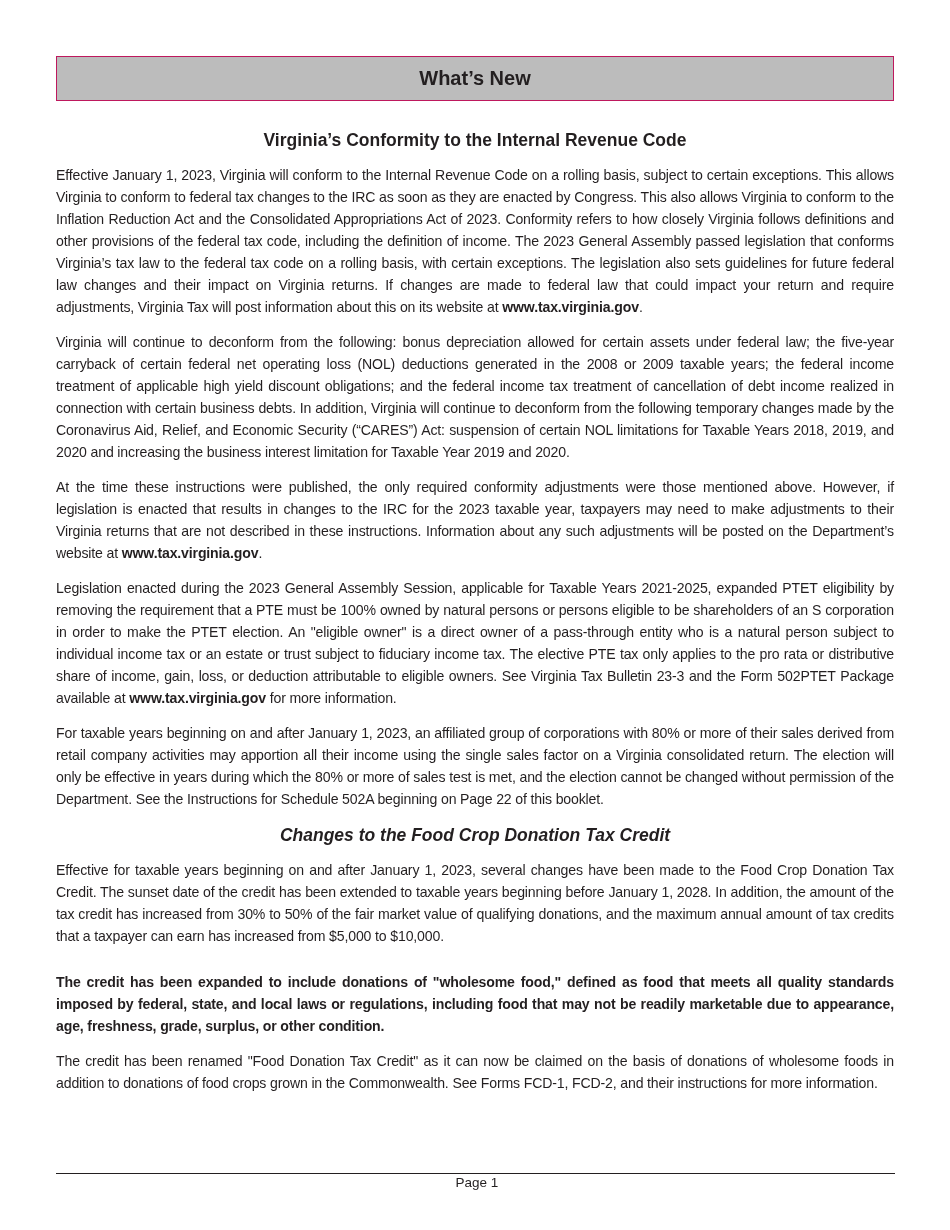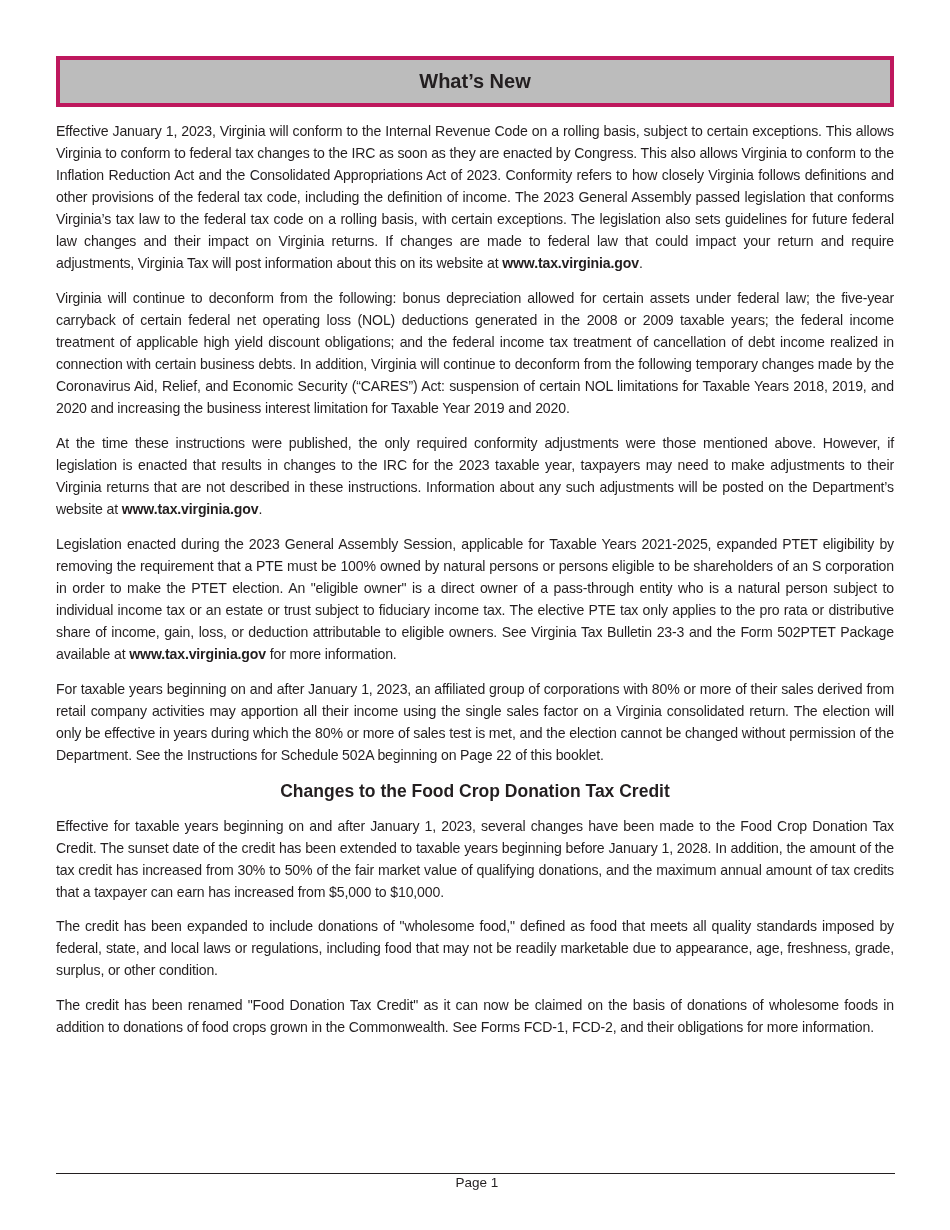--- a/index.html
+++ b/index.html
@@ -1,19 +1,19 @@
 <!DOCTYPE html>
 <html><head>
   <meta charset="utf-8">
   <style>
     html, body { margin: 0; padding: 0; background: #ffffff; }
     body { width: 950px; height: 1230px; position: relative; overflow: hidden; color: #231f20; }
     .page { position: absolute; left: 56px; top: 56px; width: 838px; }
     .banner {
-      background: #bcbcbc; border: 4px solid #be185d; height: 43px;
+      background: #bcbcbc; border: 1px solid #be185d; height: 43px;
       display: flex; align-items: center; justify-content: center;
       font-family: "Liberation Sans", sans-serif; font-weight: bold; font-size: 20px;
     }
     h2 {
       margin: 0; text-align: center;
       font-family: "Liberation Sans", sans-serif; font-weight: bold; font-size: 17.5px;
       line-height: 22px;
     }
     p {
       margin: 0; text-align: justify;
@@ -28,28 +28,29 @@
     }
   </style>
 </head>
 <body>
 
 <div class="page">
   <div class="banner">
     <span>What’s New</span>
   </div>
 
+  <h2 style="margin-top:28px;">Virginia’s Conformity to the Internal Revenue Code</h2>
   <p style="margin-top:13px;"><span>Effective January 1, 2023, Virginia will conform to the Internal Revenue Code on a rolling basis, subject to certain exceptions. This allows Virginia to conform to federal tax changes to the IRC as soon as they are enacted by Congress. This also allows Virginia to conform to the Inflation Reduction Act and the Consolidated Appropriations Act of 2023. Conformity refers to how closely Virginia follows definitions and other provisions of the federal tax code, including the definition of income. The 2023 General Assembly passed legislation that conforms Virginia’s tax law to the federal tax code on a rolling basis, with certain exceptions. The legislation also sets guidelines for future federal law changes and their impact on Virginia returns. If changes are made to federal law that could impact your return and require adjustments, Virginia Tax will post information about this on its website at </span><b>www.tax.virginia.gov</b><span>.</span></p>
   <p style="margin-top:13px;">Virginia will continue to deconform from the following: bonus depreciation allowed for certain assets under federal law; the five-year carryback of certain federal net operating loss (NOL) deductions generated in the 2008 or 2009 taxable years; the federal income treatment of applicable high yield discount obligations; and the federal income tax treatment of cancellation of debt income realized in connection with certain business debts. In addition, Virginia will continue to deconform from the following temporary changes made by the Coronavirus Aid, Relief, and Economic Security (“CARES”) Act: suspension of certain NOL limitations for Taxable Years 2018, 2019, and 2020 and increasing the business interest limitation for Taxable Year 2019 and 2020.</p>
   <p style="margin-top:13px;"><span>At the time these instructions were published, the only required conformity adjustments were those mentioned above. However, if legislation is enacted that results in changes to the IRC for the 2023 taxable year, taxpayers may need to make adjustments to their Virginia returns that are not described in these instructions. Information about any such adjustments will be posted on the Department’s website at </span><b>www.tax.virginia.gov</b><span>.</span></p>
 
   <p style="margin-top:13px;"><span>Legislation enacted during the 2023 General Assembly Session, applicable for Taxable Years 2021-2025, expanded PTET eligibility by removing the requirement that a PTE must be 100% owned by natural persons or persons eligible to be shareholders of an S corporation in order to make the PTET election. An "eligible owner" is a direct owner of a pass-through entity who is a natural person subject to individual income tax or an estate or trust subject to fiduciary income tax. The elective PTE tax only applies to the pro rata or distributive share of income, gain, loss, or deduction attributable to eligible owners. See Virginia Tax Bulletin 23-3 and the Form 502PTET Package available at </span><b>www.tax.virginia.gov</b><span> for more information.</span></p>
 
   <p style="margin-top:13px;">For taxable years beginning on and after January 1, 2023, an affiliated group of corporations with 80% or more of their sales derived from retail company activities may apportion all their income using the single sales factor on a Virginia consolidated return. The election will only be effective in years during which the 80% or more of sales test is met, and the election cannot be changed without permission of the Department. See the Instructions for Schedule 502A beginning on Page 22 of this booklet.</p>
 
-  <h2 style="margin-top:14px;">Changes to the Food Crop Donation Tax Credit</h2>
+  <h2 style="margin-top:14px;font-style:italic;">Changes to the Food Crop Donation Tax Credit</h2>
   <p style="margin-top:13px;">Effective for taxable years beginning on and after January 1, 2023, several changes have been made to the Food Crop Donation Tax Credit. The sunset date of the credit has been extended to taxable years beginning before January 1, 2028. In addition, the amount of the tax credit has increased from 30% to 50% of the fair market value of qualifying donations, and the maximum annual amount of tax credits that a taxpayer can earn has increased from $5,000 to $10,000.</p>
-  <p style="margin-top:12px;">The credit has been expanded to include donations of "wholesome food," defined as food that meets all quality standards imposed by federal, state, and local laws or regulations, including food that may not be readily marketable due to appearance, age, freshness, grade, surplus, or other condition.</p>
-  <p style="margin-top:13px;">The credit has been renamed "Food Donation Tax Credit" as it can now be claimed on the basis of donations of wholesome foods in addition to donations of food crops grown in the Commonwealth. See Forms FCD-1, FCD-2, and their obligations for more information.</p>
+  <p style="margin-top:24px;font-weight:bold;">The credit has been expanded to include donations of "wholesome food," defined as food that meets all quality standards imposed by federal, state, and local laws or regulations, including food that may not be readily marketable due to appearance, age, freshness, grade, surplus, or other condition.</p>
+  <p style="margin-top:13px;">The credit has been renamed "Food Donation Tax Credit" as it can now be claimed on the basis of donations of wholesome foods in addition to donations of food crops grown in the Commonwealth. See Forms FCD-1, FCD-2, and their instructions for more information.</p>
 </div>
 
 <div class="footer-rule"></div>
 <div class="page-num">Page 1</div>
 
 </body></html>

